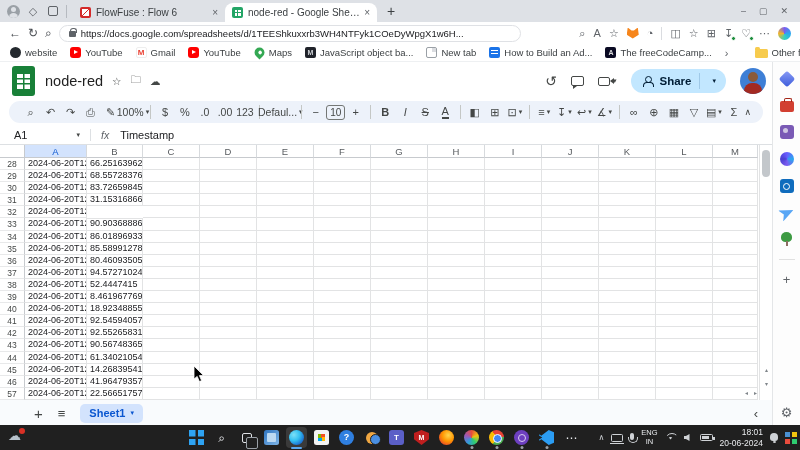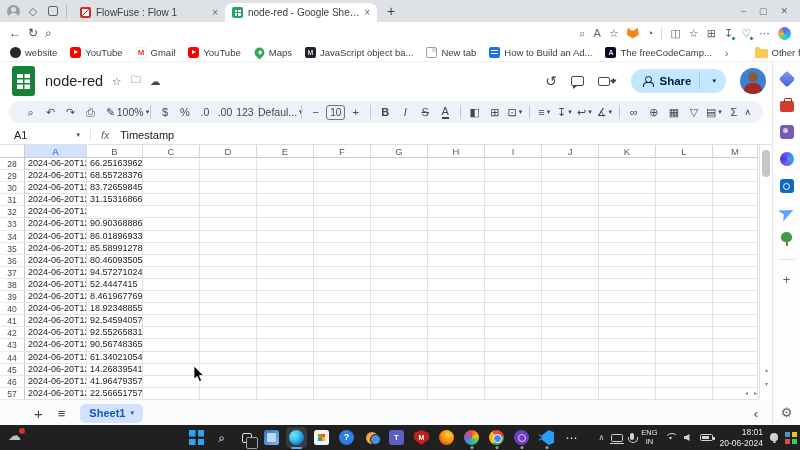--- a/index.html
+++ b/index.html
@@ -221,41 +221,45 @@
       <span class="ts-profile"></span>
     </span>
   <span class="ts-ico">◇</span>
   <span class="ts-ico">
       <span class="ts-box"></span>
     </span>
   <span class="ts-div"></span>
   <div id="tabs" style="display:flex">
       <div class="tab">
         <span class="fv fv-flowfuse"></span>
-        <span class="lbl">FlowFuse : Flow 1</span>
+        <span class="lbl">FlowFuse : Flow 6</span>
         <span class="x">×</span>
       </div>
       <div class="tab active">
         <span class="fv fv-sheets"></span>
         <span class="lbl">node-red - Google Sheets</span>
         <span class="x">×</span>
       </div>
     </div>
   <span class="newtab-btn">+</span>
   <div class="wctl">
     <span>–</span>
     <span>▢</span>
     <span>✕</span>
   </div>
 </div>
 
 <div class="addressbar">
   <span class="nav-ico">←</span>
   <span class="nav-ico">↻</span>
   <span class="nav-ico">⌕</span>
+  <div class="urlpill">
+    <span class="lock"></span>
+    <span class="url">https://docs.google.com/spreadsheets/d/1TEEShkuxxrb3WH4NTFyk1COeDyWpgX1w6H...</span>
+  </div>
   <div class="addr-actions" id="addr-actions">
       <span class="a-ico">⌕</span>
       <span class="a-ico">A</span>
       <span class="a-ico">☆</span>
       <span class="fox"></span>
       <span class="a-ico">◔</span>
       <span class="a-div"></span>
       <span class="a-ico">◫</span>
       <span class="a-ico">☆</span>
       <span class="a-ico">⊞</span>

